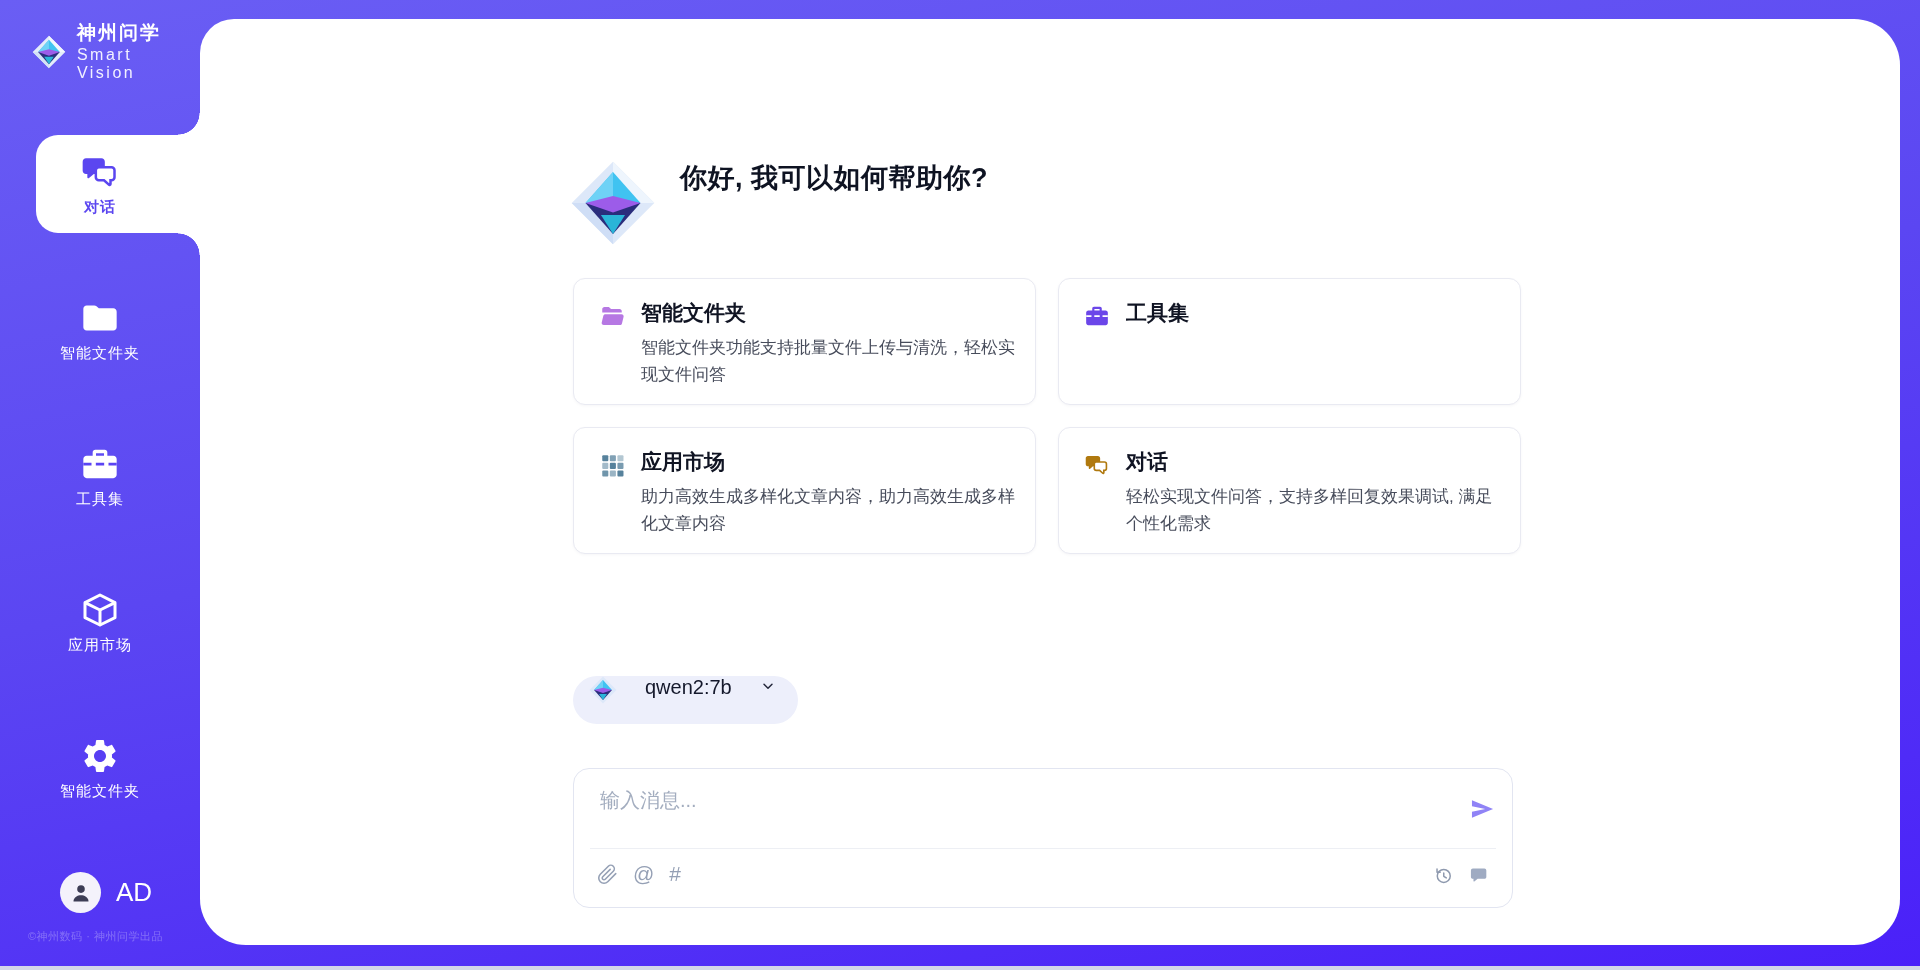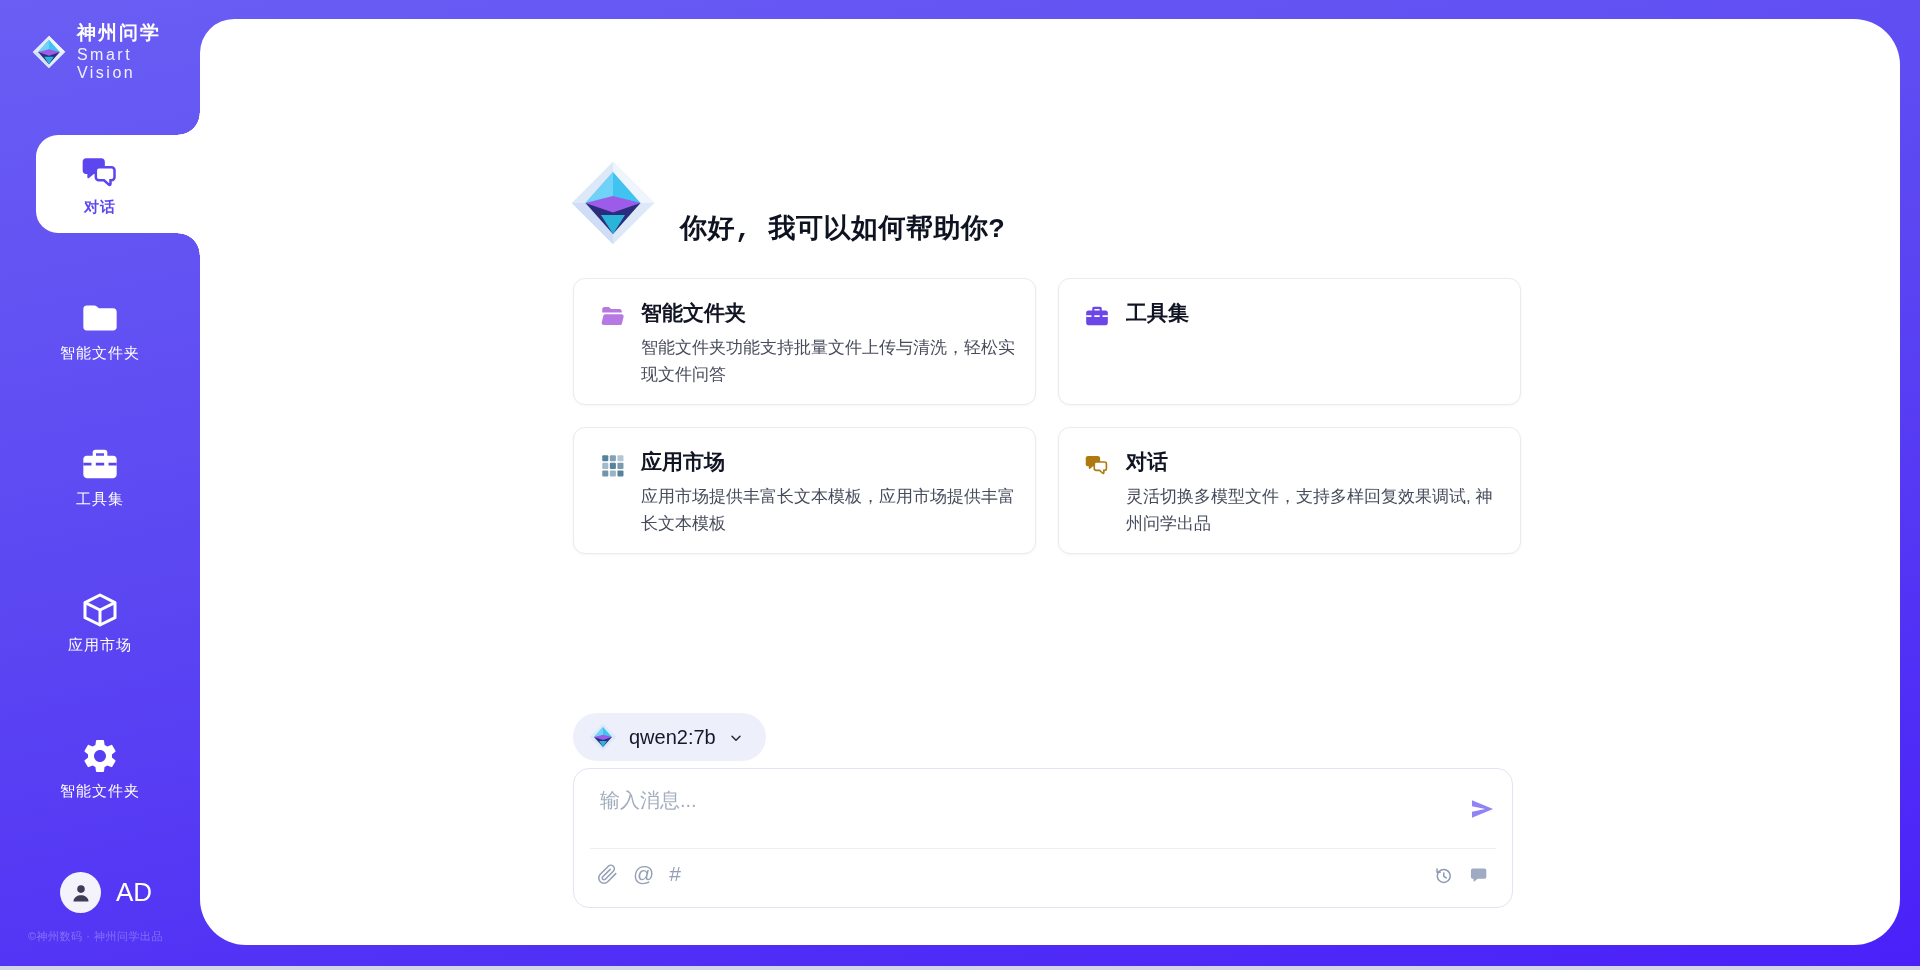--- a/index.html
+++ b/index.html
@@ -47,39 +47,39 @@
   .avatar { width:41px; height:41px; border-radius:50%; background:#f4f2fb; display:flex; align-items:center; justify-content:center; }
   .avatar svg { width:26px; height:26px; }
   .user-name { color:#fff; font-size:26px; font-weight:500; }
 
   .sidebar-footer {
     position:absolute; left:28px; top:929px; width:185px; z-index:2;
     color:rgba(255,255,255,0.28); font-size:11px; letter-spacing:0.5px; white-space:nowrap;
   }
 
   
-  .greeting { position:absolute; left:570px; top:160px; height:86px; display:flex; align-items:flex-end; gap:24px; z-index:4;font-family:Liberation Mono, monospace; }
+  .greeting { position:absolute; left:570px; top:160px; height:86px; display:flex; align-items:flex-start; gap:24px; z-index:4; }
   .greeting-diamond { width:86px; height:86px; }
   .greeting-text { font-size:27px; font-weight:800; color:#0e1322; letter-spacing:0.5px; }
 
   
   .cards { position:absolute; left:573px; top:278px; width:948px; z-index:4;
            display:grid; grid-template-columns:463px 463px; grid-auto-rows:127px; gap:22px; }
   .card {
     position:relative; background:#fff; border:1px solid #e9eaf2; border-radius:12px;
     box-shadow:0 1px 3px rgba(25,28,70,0.04); cursor:pointer;
   }
   .card-icon { position:absolute; left:25px; top:24px; width:26px; height:26px; }
   .card-title { position:absolute; left:67px; top:20px; font-size:21px; font-weight:700; color:#101423; }
   .card-desc  { position:absolute; left:67px; top:55px; right:20px; font-size:17px; line-height:27px; color:#474c5b; }
 
   
   .model-pill {
-    position:absolute; left:573px; top:713px; height:48px; z-index:4;
-    display:inline-flex; align-items:center; gap:12px; padding:0 22px 0 16px;
+    position:absolute; left:573px; top:676px; height:48px; z-index:4;
+    display:inline-flex; gap:28px; padding:0 22px 0 16px;
     background:#edeffb; border-radius:26px; cursor:pointer;
   }
   .model-pill .pill-diamond { width:28px; height:28px; }
   .model-name { font-size:20px; color:#14182b; font-weight:500; }
   .pill-chevron { width:16px; height:16px; margin-top:2px; }
 
   
   .composer {
     position:absolute; left:573px; top:768px; width:940px; height:140px; z-index:4;
     background:#fff; border:1.5px solid #e2e5f1; border-radius:16px;
@@ -226,30 +226,30 @@
           <rect x="17" y="3" width="5.6" height="5.6" rx="0.9" opacity="0.45"></rect>
           <rect x="3" y="10" width="5.6" height="5.6" rx="0.9" opacity="0.55"></rect>
           <rect x="10" y="10" width="5.6" height="5.6" rx="0.9"></rect>
           <rect x="17" y="10" width="5.6" height="5.6" rx="0.9" opacity="0.8"></rect>
           <rect x="3" y="17" width="5.6" height="5.6" rx="0.9" opacity="0.85"></rect>
           <rect x="10" y="17" width="5.6" height="5.6" rx="0.9" opacity="0.6"></rect>
           <rect x="17" y="17" width="5.6" height="5.6" rx="0.9"></rect>
         </g>
       </svg>
       <div class="card-title">应用市场</div>
-      <div class="card-desc">应用市场提供丰富长文本模板，应用市场提供丰富长文本模板</div>
+      <div class="card-desc">助力高效生成多样化文章内容，助力高效生成多样化文章内容</div>
     </div>
 
     <div class="card">
       <svg class="card-icon" viewBox="0 0 24 24">
         <path fill="#b0790f" d="M3.6 3.8h9.3c1.1 0 2 .9 2 2v5.4c0 1.1-.9 2-2 2H8.3l-2.9 2.4c-.4.3-1 .05-1-.5v-1.9h-.8c-1.1 0-2-.9-2-2V5.8c0-1.1.9-2 2-2z"></path>
         <path fill="#ffffff" stroke="#b0790f" stroke-width="1.5" d="M11.3 9.2h7.6c1 0 1.8.8 1.8 1.8v4.2c0 1-.8 1.8-1.8 1.8h-.6v2.2c0 .5-.6.8-1 .4l-2.9-2.6h-3.1c-1 0-1.8-.8-1.8-1.8v-4.2c0-1 .8-1.8 1.8-1.8z"></path>
       </svg>
       <div class="card-title">对话</div>
-      <div class="card-desc">灵活切换多模型文件，支持多样回复效果调试, 神州问学出品</div>
+      <div class="card-desc">轻松实现文件问答，支持多样回复效果调试, 满足个性化需求</div>
     </div>
   </div>
 
   <div class="model-pill">
     <svg class="pill-diamond" viewBox="0 0 100 100">
       <polygon points="50,2 98,50 50,98 2,50" fill="#dde8f9"></polygon>
       <polygon points="50,14 82,50 18,50" fill="#40c3f1"></polygon>
       <polygon points="50,14 50,50 18,50" fill="#6fd2f6"></polygon>
       <polygon points="18,50 82,50 50,86" fill="#2a2d7c"></polygon>
       <polygon points="18,50 50,42 82,50 50,61" fill="#9c5ce9"></polygon>

